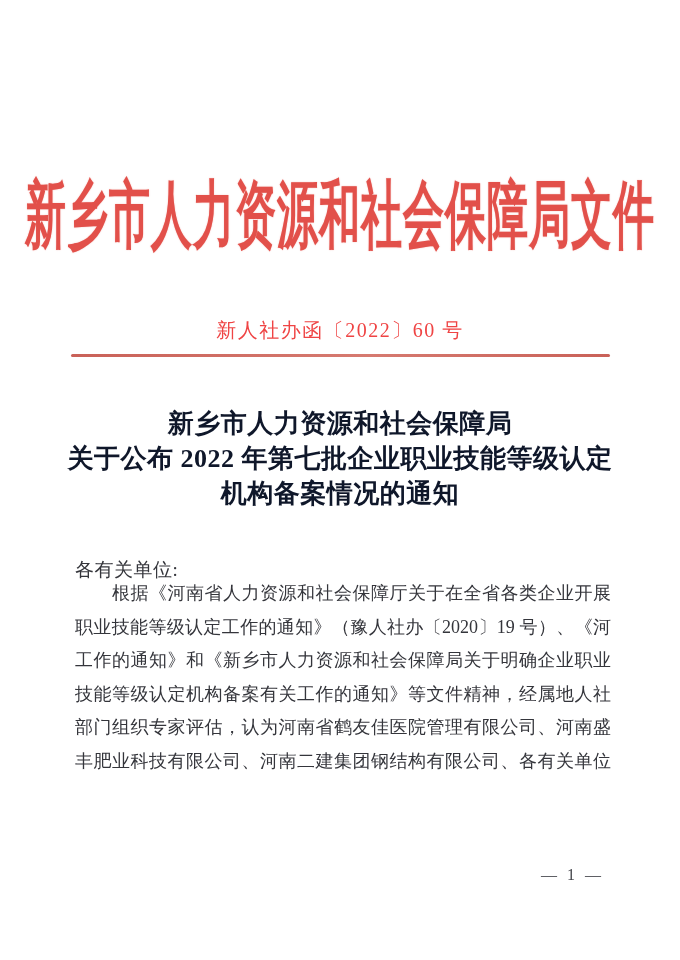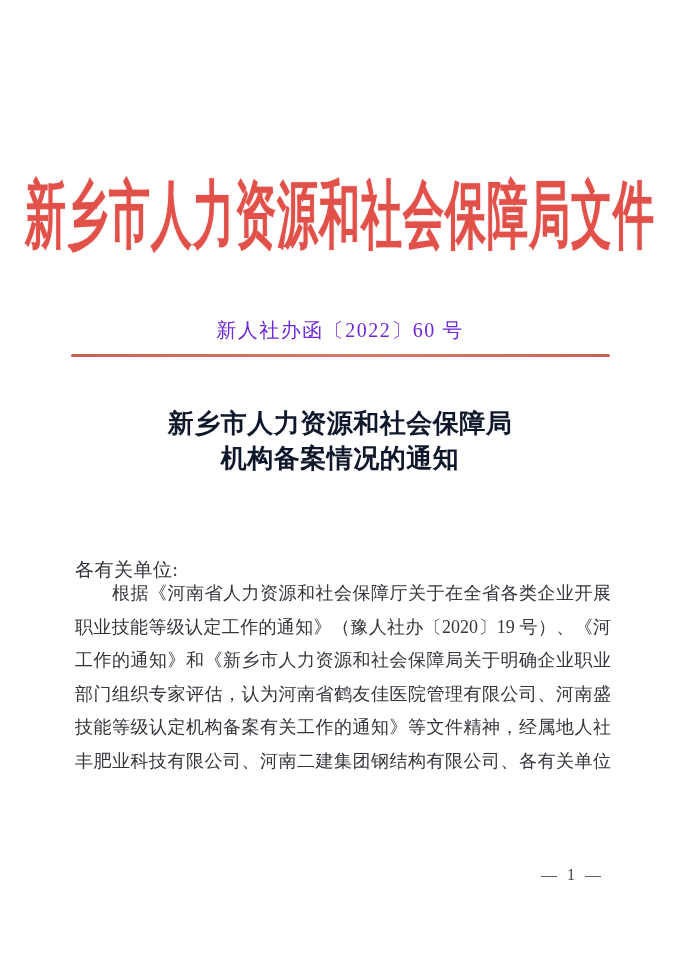--- a/index.html
+++ b/index.html
@@ -31,21 +31,21 @@
   }
   
   .doc-number {
     position: absolute;
     top: 317px;
     left: 0;
     width: 100%;
     text-align: center;
     font-size: 20px;
     letter-spacing: 1.5px;
-    color: #6d28d9;
+    color: #ef4444;
   }
   
   .divider {
     position: absolute;
     top: 354px;
     left: 71px;
     width: 539px;
     height: 3px;
     border-radius: 2px;
     background: linear-gradient(90deg, var(--divider-red, #c96158), #d67a70 55%, var(--divider-red, #c96158));
@@ -107,29 +107,30 @@
 <div class="page">
 
   <div class="header-title">新乡市人力资源和社会保障局文件</div>
 
   <div class="doc-number">新人社办函〔2022〕60 号</div>
 
   <div class="divider"></div>
 
   <div class="title-block">
     <div>新乡市人力资源和社会保障局</div>
+    <div>关于公布 2022 年第七批企业职业技能等级认定</div>
     <div>机构备案情况的通知</div>
   </div>
 
   <div class="salutation">各有关单位:</div>
 
   <div class="body-block">
     <div class="body-line indent">根据《河南省人力资源和社会保障厅关于在全省各类企业开展</div>
     <div class="body-line">职业技能等级认定工作的通知》（豫人社办〔2020〕19 号）、《河</div>
     <div class="body-line">工作的通知》和《新乡市人力资源和社会保障局关于明确企业职业</div>
+    <div class="body-line">技能等级认定机构备案有关工作的通知》等文件精神，经属地人社</div>
     <div class="body-line">部门组织专家评估，认为河南省鹤友佳医院管理有限公司、河南盛</div>
-    <div class="body-line">技能等级认定机构备案有关工作的通知》等文件精神，经属地人社</div>
     <div class="body-line">丰肥业科技有限公司、河南二建集团钢结构有限公司、各有关单位</div>
   </div>
 
   <div class="page-number">— 1 —</div>
 
 </div>
 
 </body></html>

